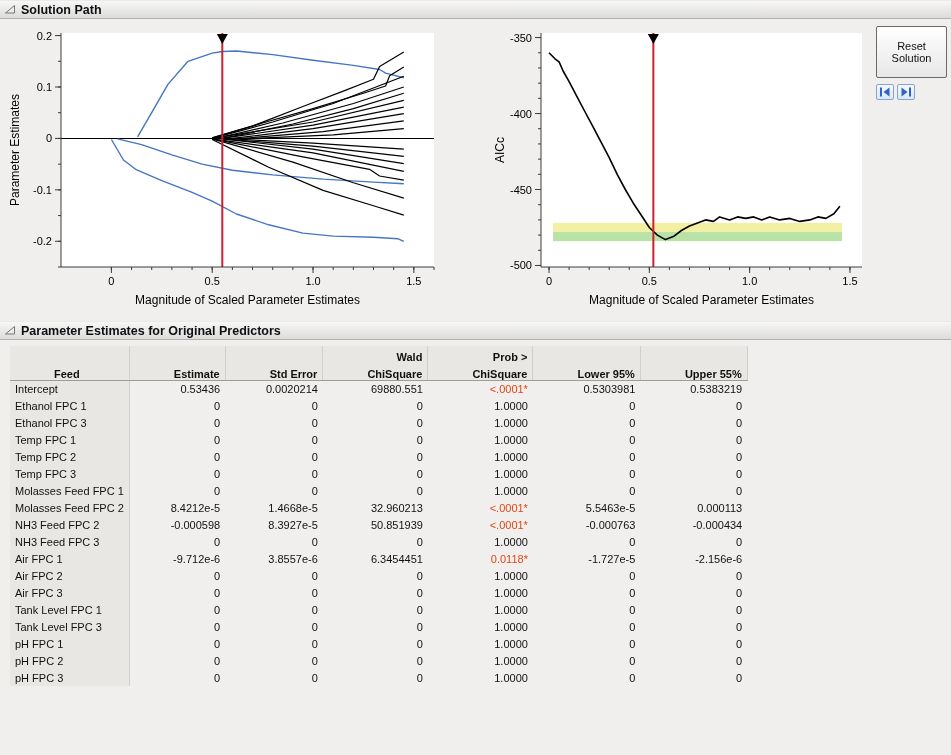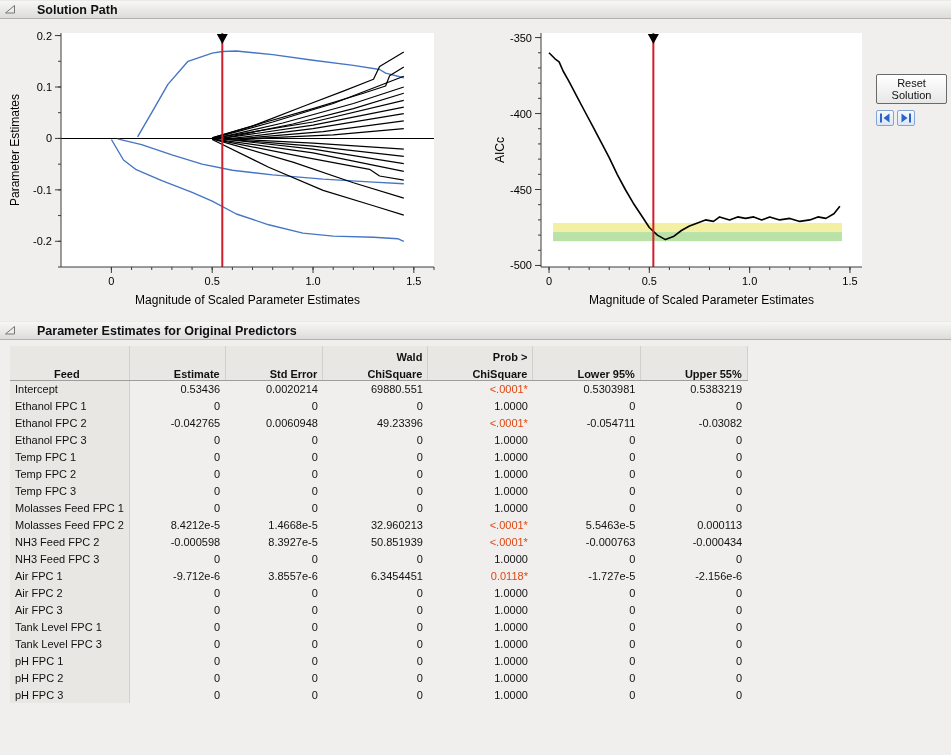--- a/index.html
+++ b/index.html
@@ -4,37 +4,37 @@
 <style>
   * { box-sizing: border-box; margin: 0; padding: 0; }
   html,body { width: 951px; height: 755px; }
   body {
     background: #f0efed;
     font-family: "Liberation Sans", sans-serif;
     overflow: hidden;
     color: #111;
   }
   .section-header {
-    display: flex; align-items: center; gap: 21px;
+    display: flex; align-items: center; gap: 5px;
     height: 19px; padding-left: 4px;
     background: linear-gradient(#f7f7f5, #dddcda);
     border-top: 1px solid #eceae8;
     border-bottom: 1px solid #b2b1af;
   }
   .section-title { font-size: 12.5px; font-weight: bold; color: #101014; }
   .disc { flex: 0 0 auto; }
   .charts-row { display: flex; align-items: flex-start; padding: 6px 4px 8px 6px; }
   .chart svg { display: block; }
   .chart-right { margin-left: 45px; }
   svg text { font-family: "Liberation Sans", sans-serif; fill: #000; }
   .controls { margin-left: auto; display: flex; flex-direction: column; align-items: flex-start; padding-top: 1px; }
   .reset-btn {
     font-family: inherit; font-size: 11px; color: #111;
-    padding: 2px 5px; border: 1px solid #6a6a6a; border-radius: 2px;
-    background: linear-gradient(#ffffff, #e7e7e7); cursor: pointer; margin-top: 48px;
+    padding: 13px 5px; border: 1px solid #6a6a6a; border-radius: 2px;
+    background: linear-gradient(#ffffff, #e7e7e7); cursor: pointer;
   }
   .steppers { display: flex; gap: 3px; margin-top: 6px; }
   .stepper {
     width: 18px; height: 16px; padding: 0;
     border: 1px solid #86a4d2; border-radius: 2px;
     background: linear-gradient(#f5f9fe, #dbe7f6);
     display: flex; align-items: center; justify-content: center; cursor: pointer;
   }
   table { border-collapse: collapse; margin: 6px 0 0 10px; font-size: 11px; table-layout: fixed; }
   th, td { height: 17px; padding: 0 5px; white-space: nowrap; overflow: hidden; }
@@ -269,29 +269,20 @@
         <tr>
           <td class="term">Ethanol FPC 1</td>
           <td>0</td>
           <td>0</td>
           <td>0</td>
           <td>1.0000</td>
           <td>0</td>
           <td>0</td>
         </tr>
         <tr>
-          <td class="term">Ethanol FPC 2</td>
-          <td>-0.042765</td>
-          <td>0.0060948</td>
-          <td>49.23396</td>
-          <td class="sig">&lt;.0001*</td>
-          <td>-0.054711</td>
-          <td>-0.03082</td>
-        </tr>
-        <tr>
           <td class="term">Ethanol FPC 3</td>
           <td>0</td>
           <td>0</td>
           <td>0</td>
           <td>1.0000</td>
           <td>0</td>
           <td>0</td>
         </tr>
         <tr>
           <td class="term">Temp FPC 1</td>

